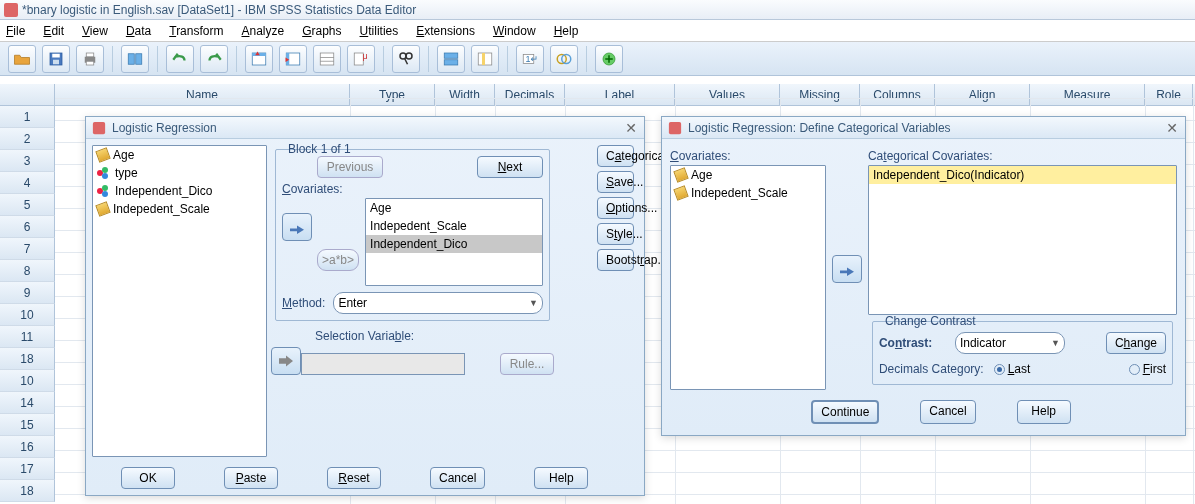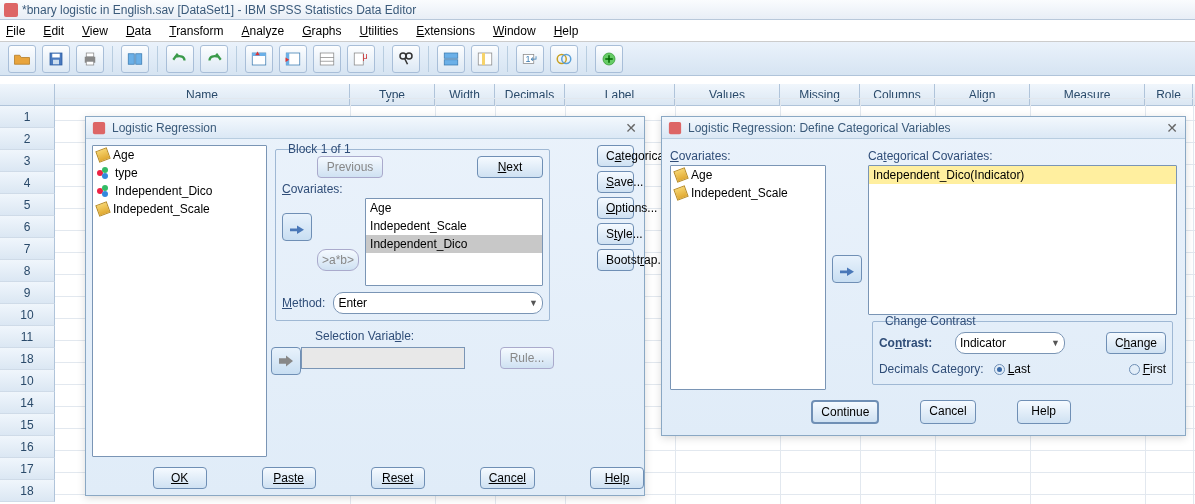--- a/index.html
+++ b/index.html
@@ -329,41 +329,41 @@
         <div style="display:flex;align-items:center;gap:8px;margin-top:6px;">
           <span class="lbl"><u>M</u>ethod:</span>
           <div class="select" style="flex:1;">
             <span>Enter</span>
             <span class="caret">▼</span>
           </div>
         </div>
       </div>
 
       <div class="lbl" style="margin-left:44px;">Selection Varia<u>b</u>le:</div>
-      <div style="display:flex;align-items:flex-start;">
+      <div style="display:flex;align-items:flex-end;">
         <div class="arrowbtn">
               <svg width="14" height="14" viewBox="0 0 10 10">
                 <path d="M5 0l4 5H7v5H3V5H1z" fill="#888" transform="rotate(90 5 5)"></path>
               </svg>
             </div>
         <div class="textinput dis" style="flex:1;height:22px;"></div>
         <div class="btn dis">Rule...</div>
       </div>
     </div>
 
     <div class="sidebtns" id="d1side">
           <div class="btn">C<u>a</u>tegorical...</div>
           <div class="btn"><u>S</u>ave...</div>
           <div class="btn"><u>O</u>ptions...</div>
           <div class="btn">S<u>t</u>yle...</div>
           <div class="btn">Bootst<u>r</u>ap...</div>
         </div>
   </div>
 
-  <div style="display:flex;justify-content:flex-end;gap:20px;padding:4px 0;text-decoration:underline;" id="d1btns">
+  <div style="display:flex;justify-content:flex-start;gap:14px;padding:4px 0;" id="d1btns">
         <div class="btn">OK</div>
         <div class="btn"><u>P</u>aste</div>
         <div class="btn"><u>R</u>eset</div>
         <div class="btn">Cancel</div>
         <div class="btn">Help</div>
       </div>
 </div>
 
 <div class="dialog" style="left:661px; top:116px; width:525px; height:320px;">
   <div class="dlgtitle">

